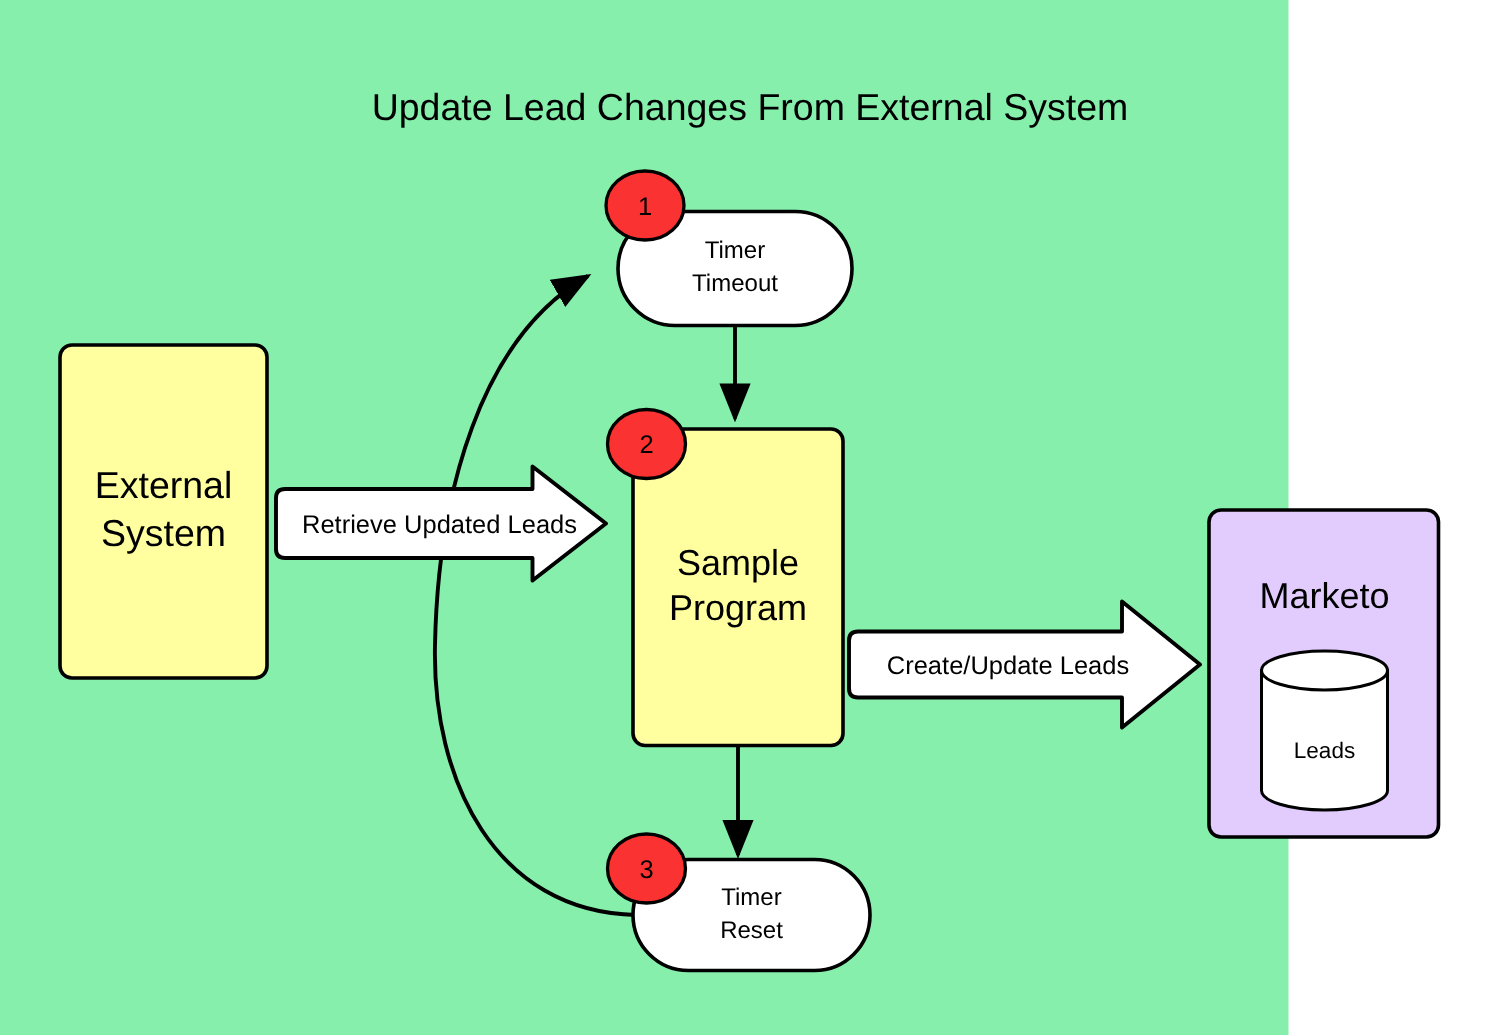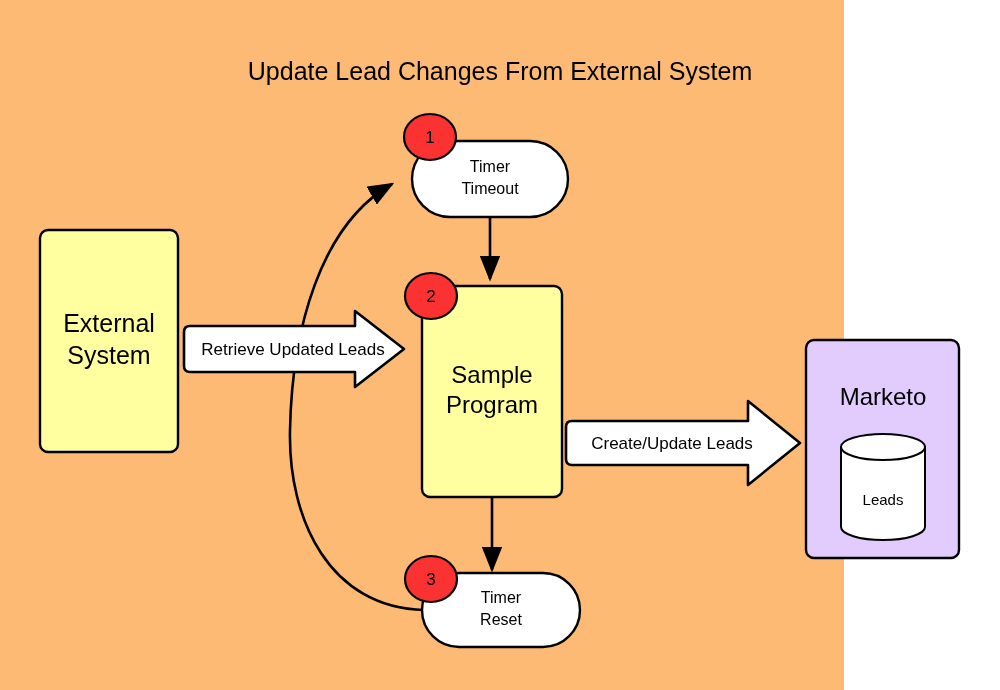--- a/index.html
+++ b/index.html
@@ -11,21 +11,22 @@
   body {
     width: 1000px;
     height: 690px;
     font-family: "Liberation Sans", sans-serif;
     overflow: hidden;
   }
   #canvas {
     position: relative;
     width: 844px;
     height: 690px;
-    background: #fdba74;
+    background: #86efac;
+    padding-left: 15px;
   }
   #diagram-svg {
     position: absolute;
     top: 0;
     left: 0;
     width: 1000px;
     height: 690px;
   }
   .node-shape {
     stroke: #000000;

